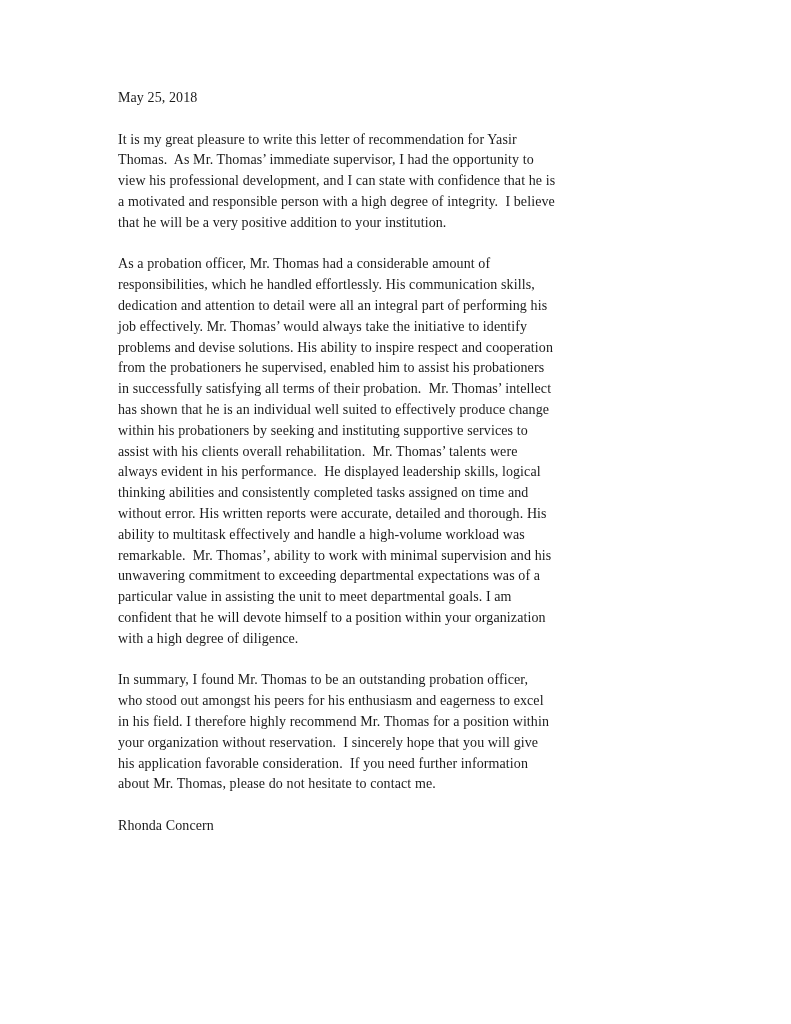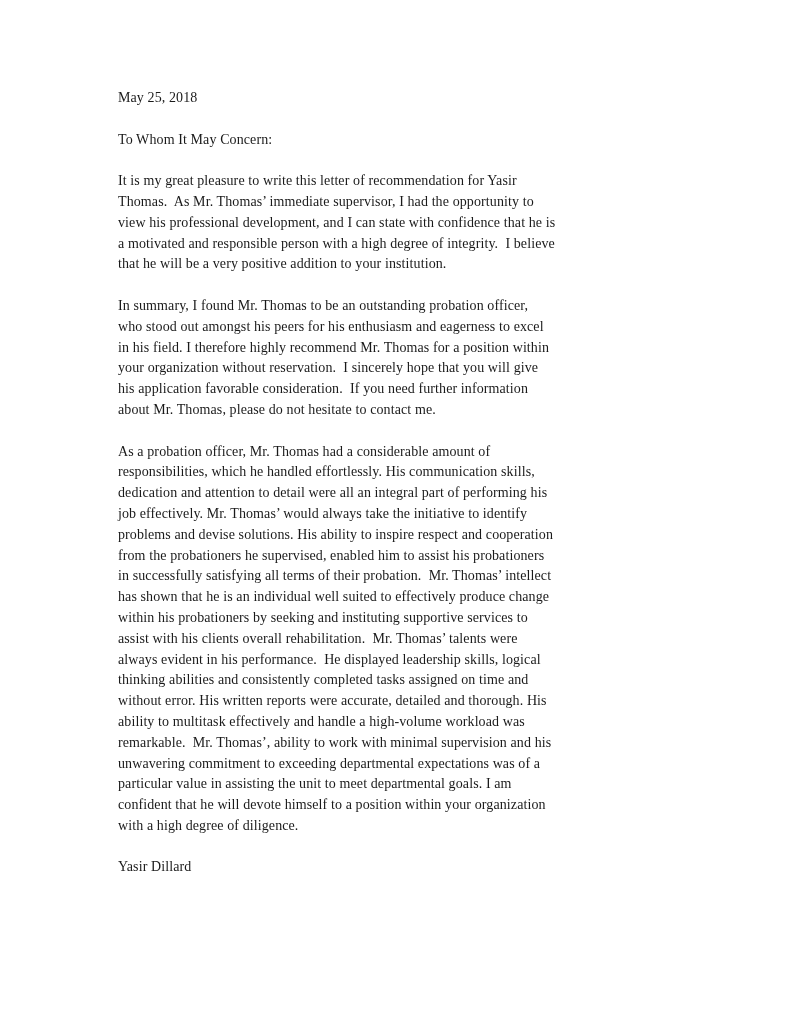--- a/index.html
+++ b/index.html
@@ -31,34 +31,26 @@
   .signature-block p {
     margin: 0;
   }
 </style>
 </head>
 <body>
 
 <div class="letter">
   <p>May 25, 2018</p>
 
-  <p>To Whom It May Concern:</p>
 
   <p>It is my great pleasure to write this letter of recommendation for Yasir
 Thomas.  As Mr. Thomas’ immediate supervisor, I had the opportunity to
 view his professional development, and I can state with confidence that he is
 a motivated and responsible person with a high degree of integrity.  I believe
 that he will be a very positive addition to your institution.</p>
-
-  <p>In summary, I found Mr. Thomas to be an outstanding probation officer,
-who stood out amongst his peers for his enthusiasm and eagerness to excel
-in his field. I therefore highly recommend Mr. Thomas for a position within
-your organization without reservation.  I sincerely hope that you will give
-his application favorable consideration.  If you need further information
-about Mr. Thomas, please do not hesitate to contact me.</p>
 
   <p>As a probation officer, Mr. Thomas had a considerable amount of
 responsibilities, which he handled effortlessly. His communication skills,
 dedication and attention to detail were all an integral part of performing his
 job effectively. Mr. Thomas’ would always take the initiative to identify
 problems and devise solutions. His ability to inspire respect and cooperation
 from the probationers he supervised, enabled him to assist his probationers
 in successfully satisfying all terms of their probation.  Mr. Thomas’ intellect
 has shown that he is an individual well suited to effectively produce change
 within his probationers by seeking and instituting supportive services to
@@ -66,16 +58,23 @@
 always evident in his performance.  He displayed leadership skills, logical
 thinking abilities and consistently completed tasks assigned on time and
 without error. His written reports were accurate, detailed and thorough. His
 ability to multitask effectively and handle a high-volume workload was
 remarkable.  Mr. Thomas’, ability to work with minimal supervision and his
 unwavering commitment to exceeding departmental expectations was of a
 particular value in assisting the unit to meet departmental goals. I am
 confident that he will devote himself to a position within your organization
 with a high degree of diligence.</p>
 
+  <p>In summary, I found Mr. Thomas to be an outstanding probation officer,
+who stood out amongst his peers for his enthusiasm and eagerness to excel
+in his field. I therefore highly recommend Mr. Thomas for a position within
+your organization without reservation.  I sincerely hope that you will give
+his application favorable consideration.  If you need further information
+about Mr. Thomas, please do not hesitate to contact me.</p>
+
   <div class="signature-block">
-    <p>Yasir Dillard</p>
+    <p>Rhonda Concern</p>
   </div>
 </div>
 
 </body></html>

